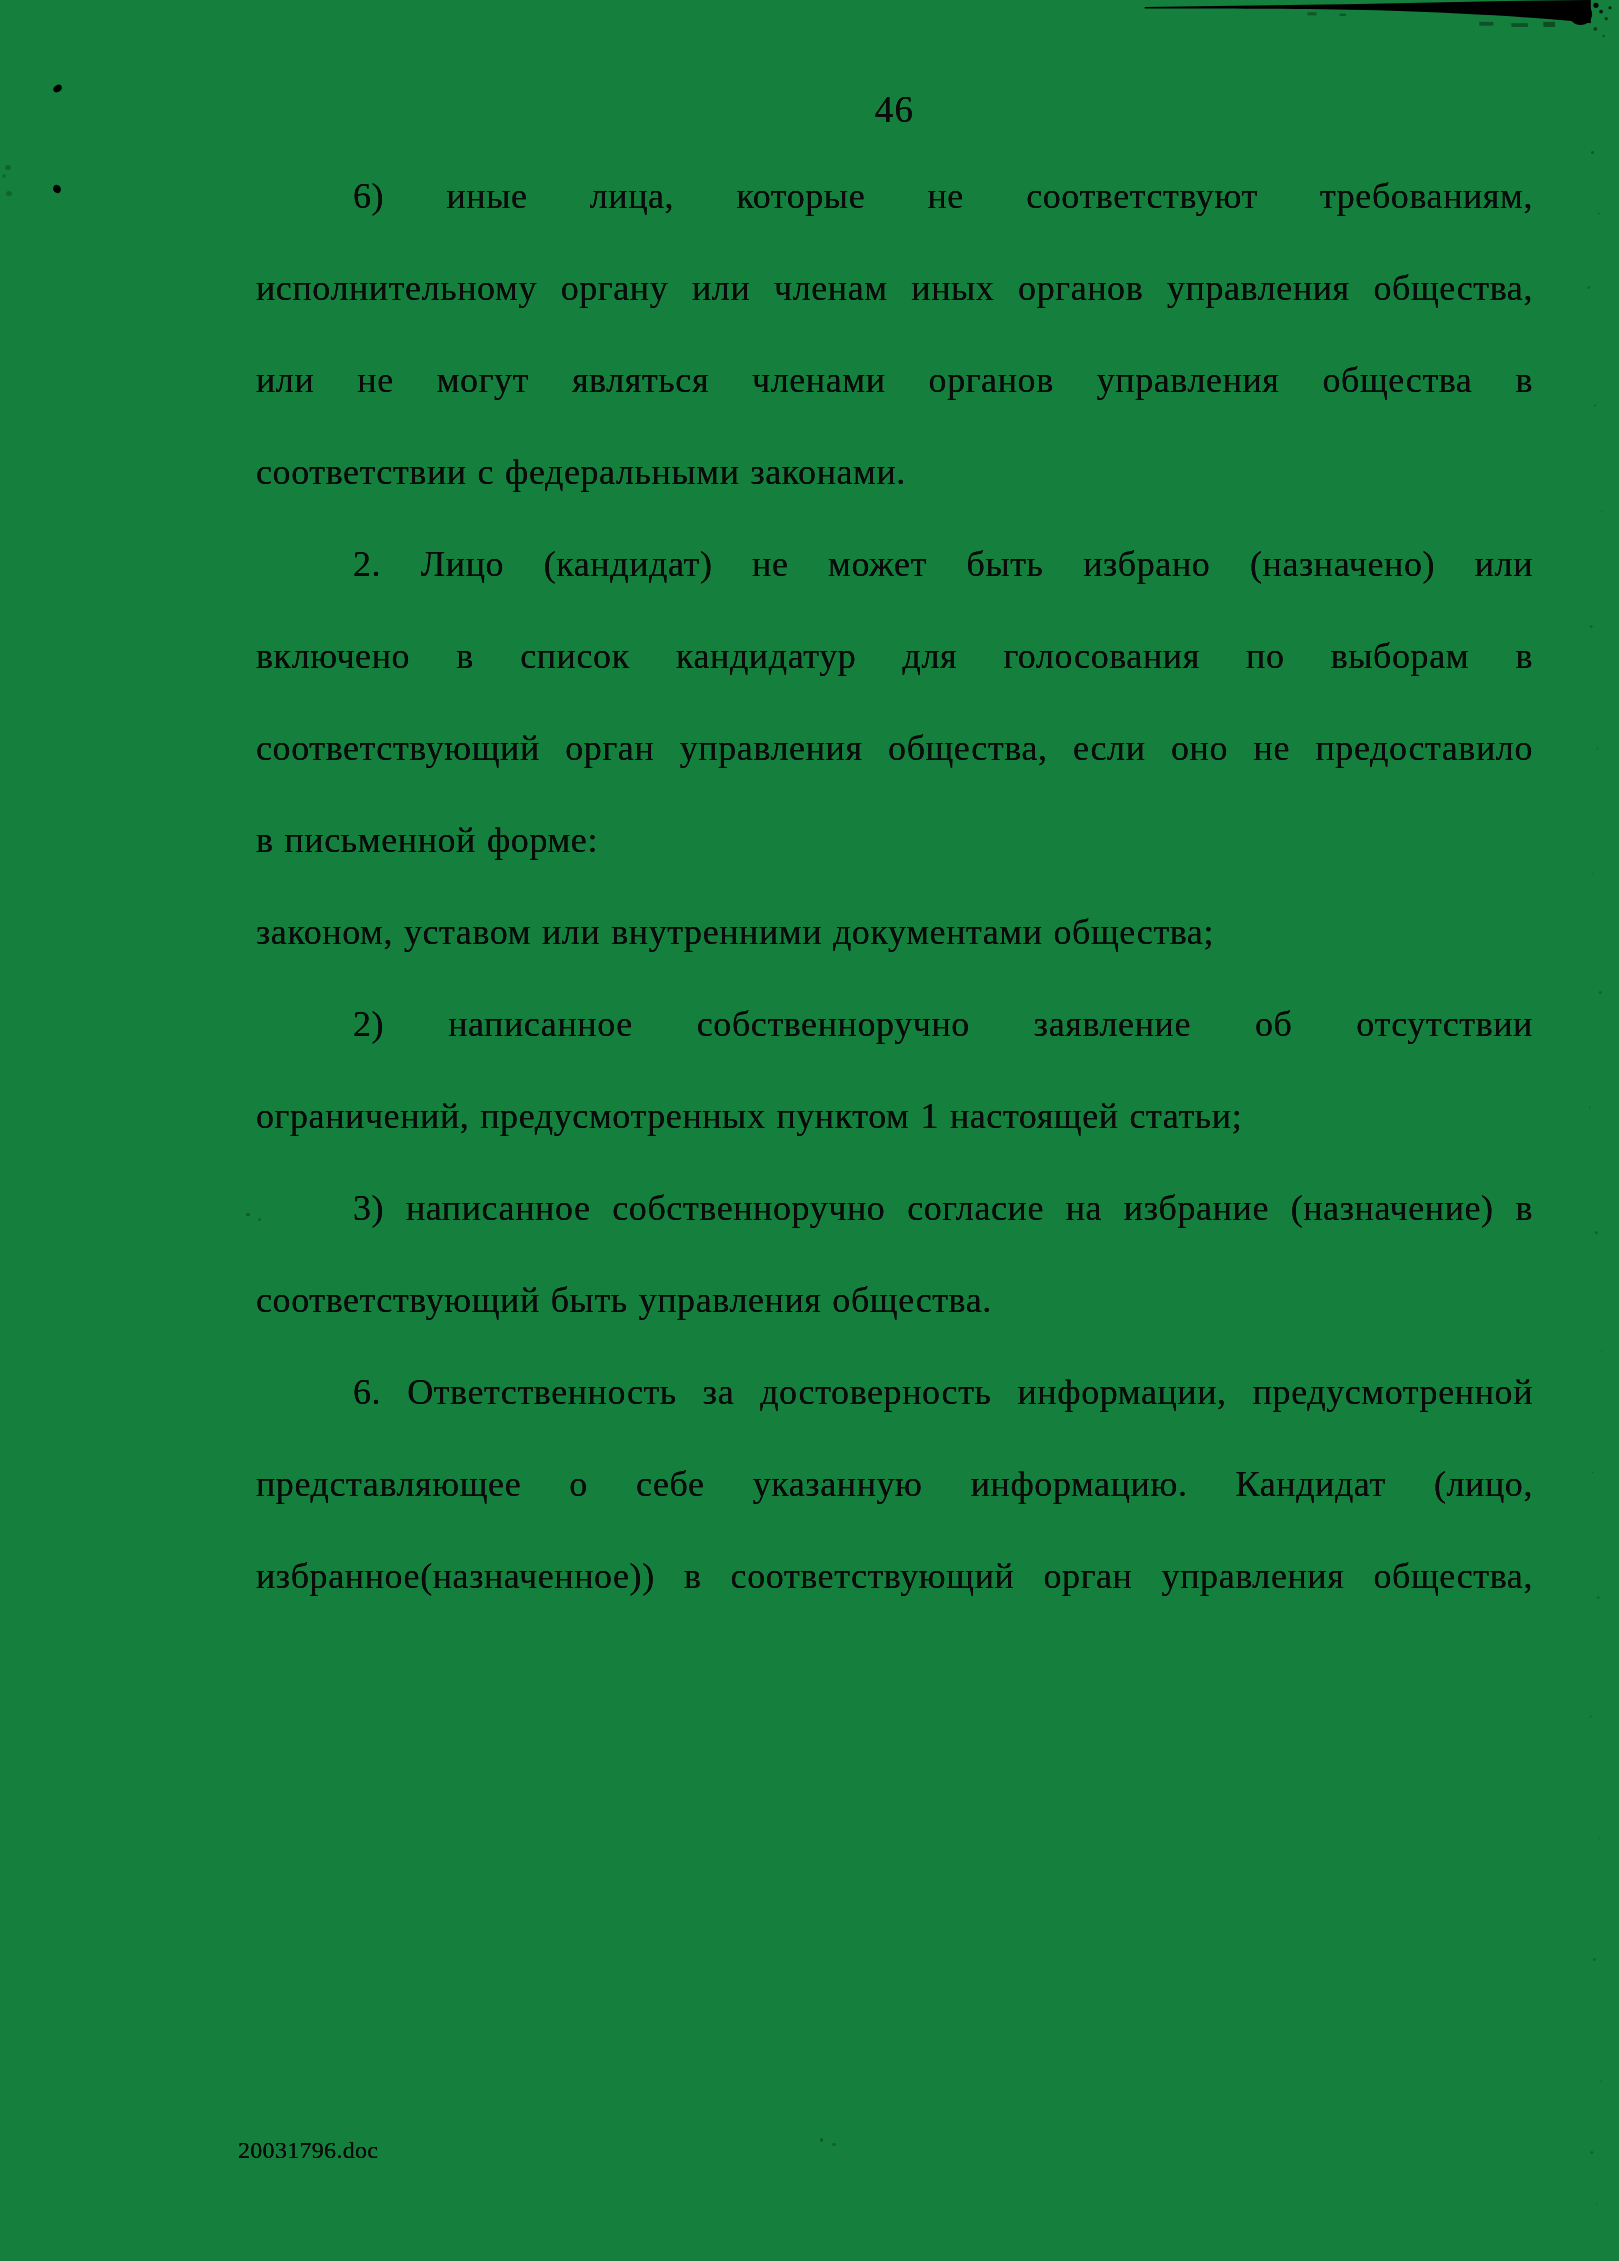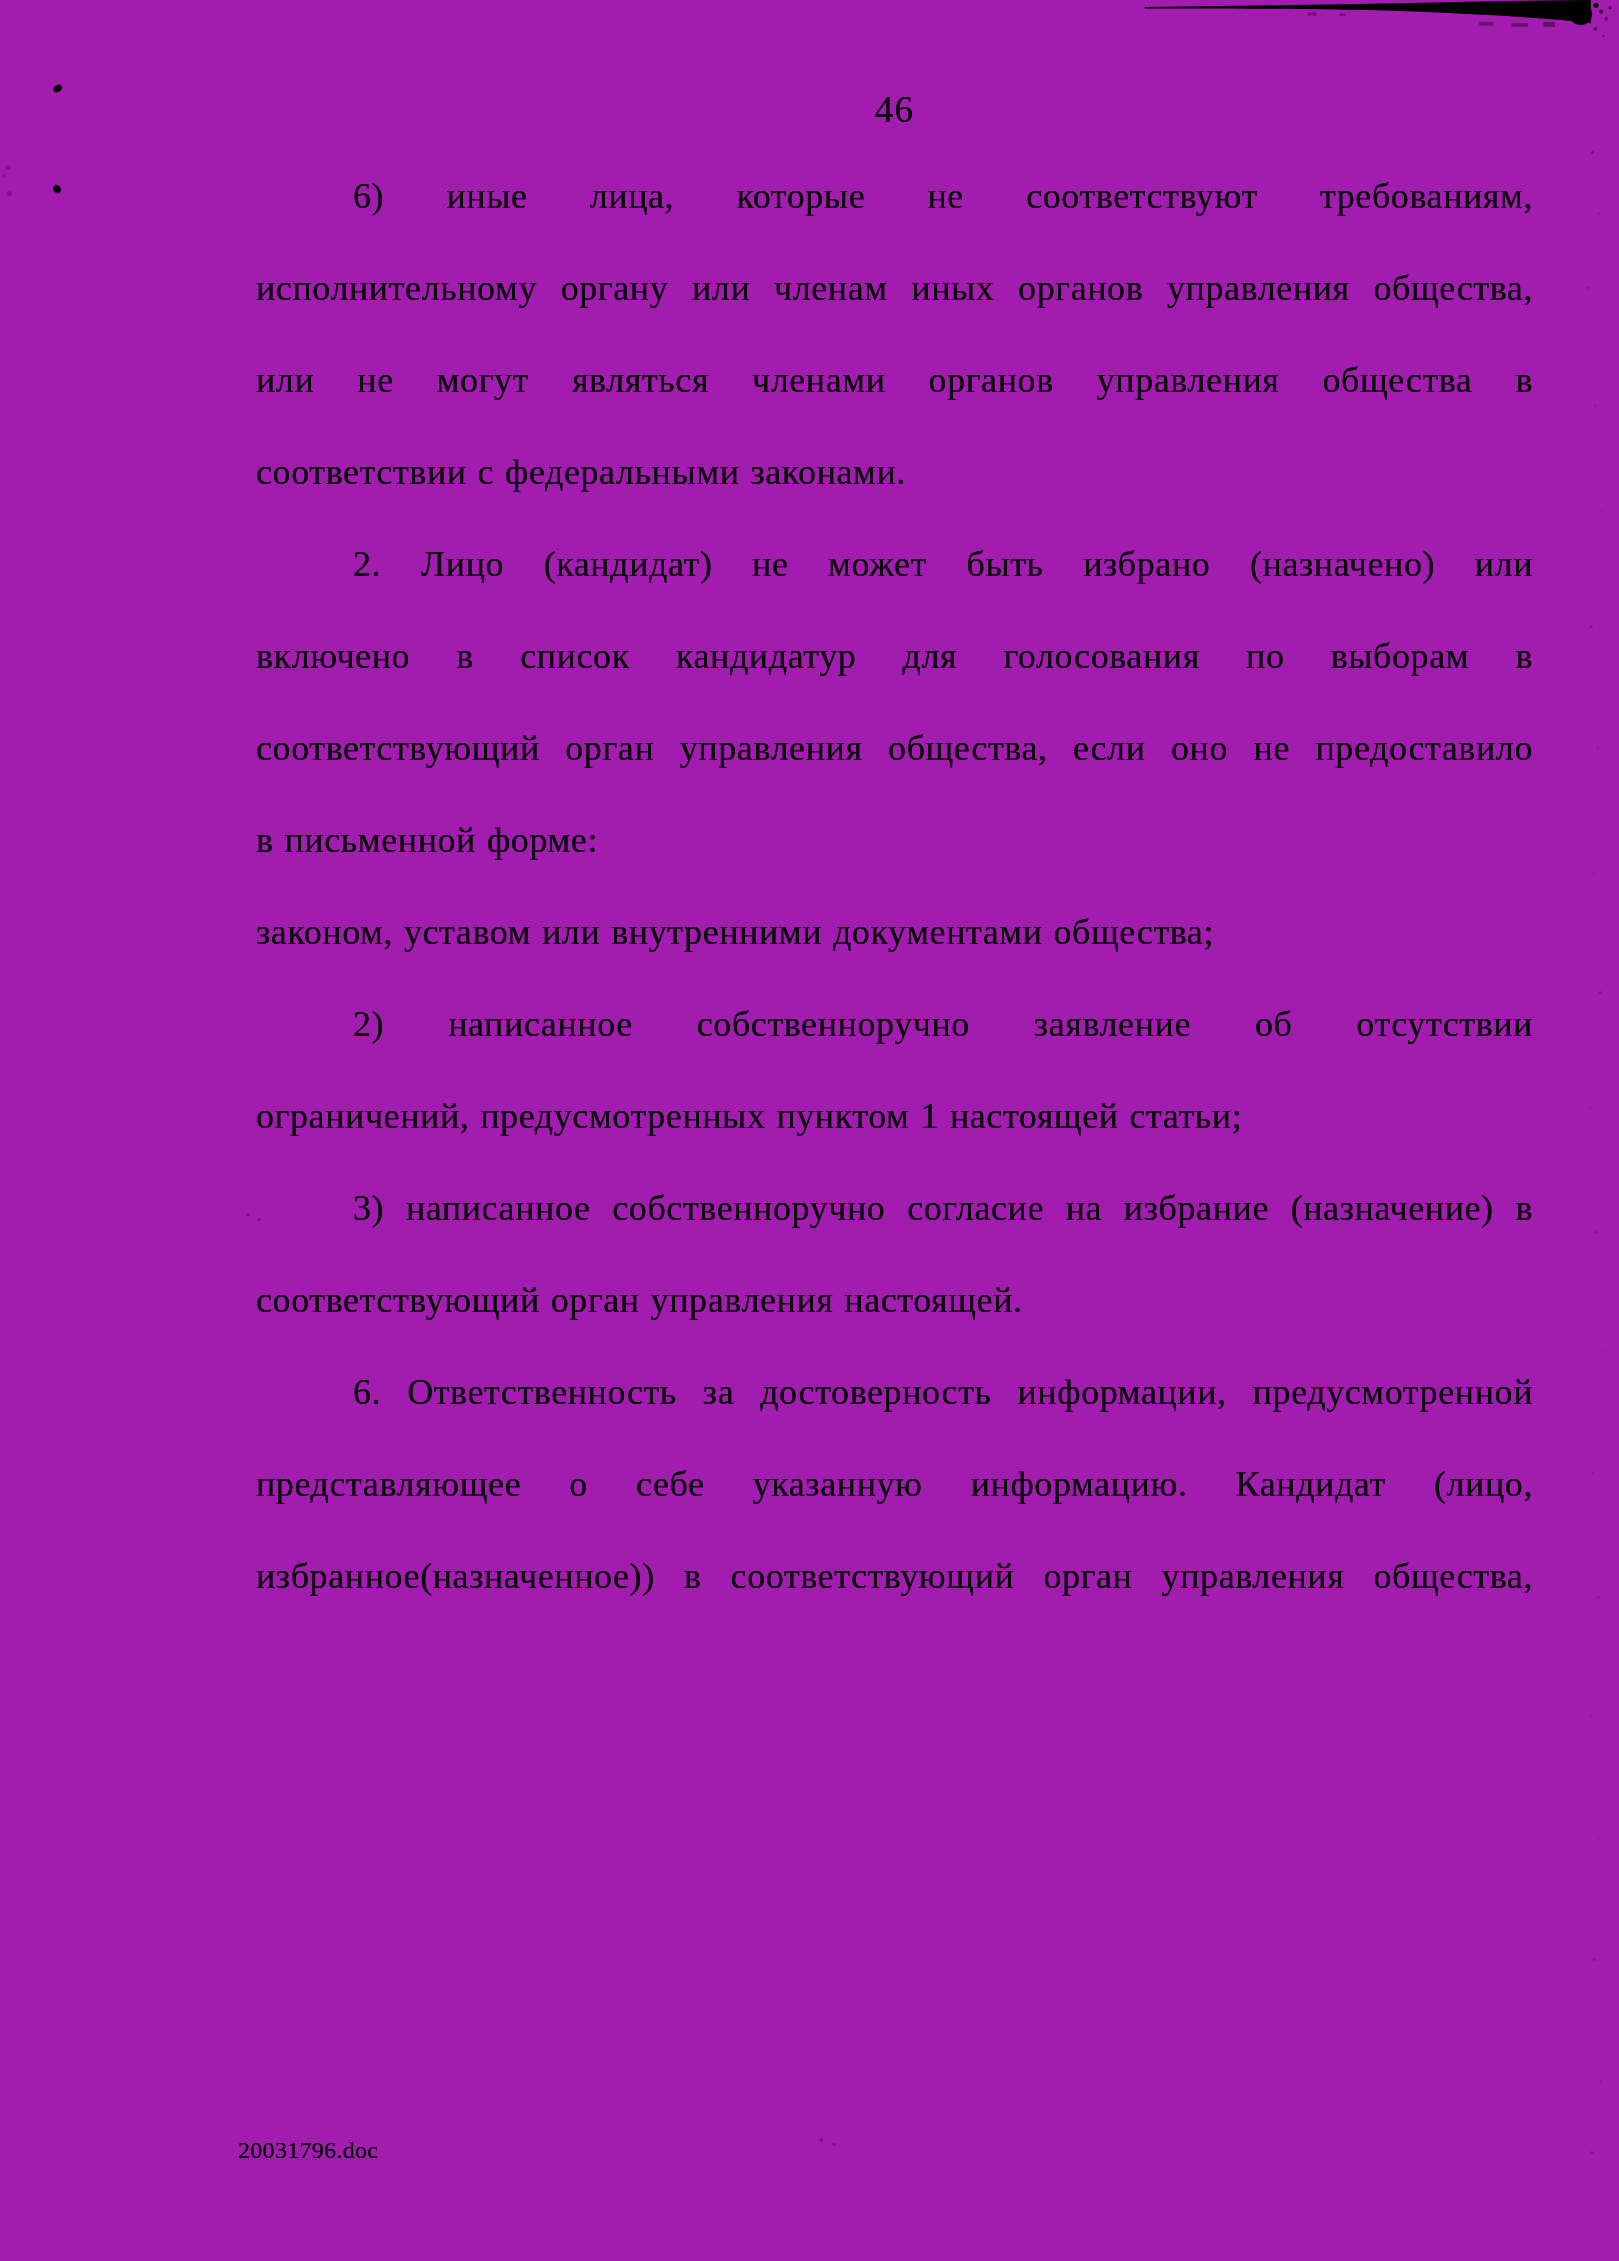--- a/index.html
+++ b/index.html
@@ -11,21 +11,21 @@
     width: 1619px;
     height: 2261px;
     position: relative;
     overflow: hidden;
     font-family: "Liberation Serif", "DejaVu Serif", serif;
     color: #0b0b0b;
   }
   .page {
     position: absolute;
     inset: 0;
-    background: #a21caf;
+    background: #15803d;
   }
   
   .pageno {
     position: absolute;
     left: 256px;
     top: 78px;
     width: 1277px;
     height: 64px;
     line-height: 64px;
     font-size: 37px;
@@ -152,21 +152,21 @@
     <div class="line just">или не могут являться членами органов управления общества в</div>
     <div class="line">соответствии с федеральными законами.</div>
     <div class="line just indent">2. Лицо (кандидат) не может быть избрано (назначено) или</div>
     <div class="line just">включено в список кандидатур для голосования по выборам в</div>
     <div class="line just">соответствующий орган управления общества, если оно не предоставило</div>
     <div class="line">в письменной форме:</div>
     <div class="line">законом, уставом или внутренними документами общества;</div>
     <div class="line just indent">2) написанное собственноручно заявление об отсутствии</div>
     <div class="line">ограничений, предусмотренных пунктом 1 настоящей статьи;</div>
     <div class="line just indent">3) написанное собственноручно согласие на избрание (назначение) в</div>
-    <div class="line">соответствующий орган управления настоящей.</div>
+    <div class="line">соответствующий быть управления общества.</div>
     <div class="line just indent">6. Ответственность за достоверность информации, предусмотренной</div>
     <div class="line just">представляющее о себе указанную информацию. Кандидат (лицо,</div>
     <div class="line just">избранное(назначенное)) в соответствующий орган управления общества,</div>
   </main>
 
   <div class="footer-file">20031796.doc</div>
 
 </div>
 
 

